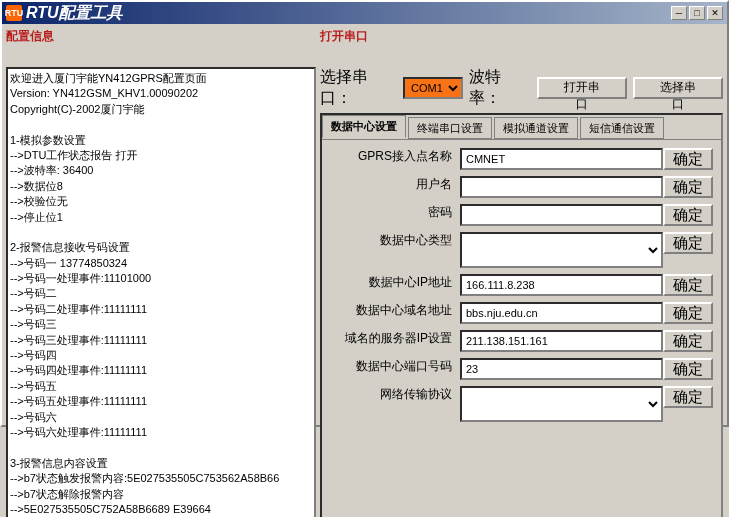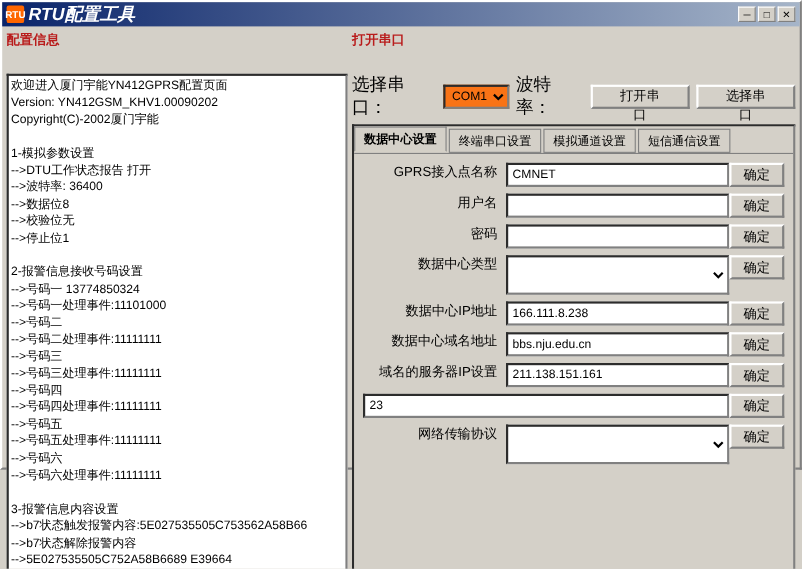--- a/index.html
+++ b/index.html
@@ -204,21 +204,21 @@
     }
     .confirm-btn {
       margin-left: 0;
       height: 22px;
       width: 50px;
       background: #d4d0c8;
       border: 2px solid #fff;
       border-right-color: #808080;
       border-bottom-color: #808080;
       cursor: pointer;
-      font-size: 12px;
+      font-size: 15px;
     }
   </style>
 </head>
 <body>
 
 <div class="window">
 
   <div class="title-bar">
     <div class="title-bar-left">
       <div class="title-icon">
@@ -323,20 +323,21 @@
               <span class="form-label">数据中心域名地址</span>
               <input class="form-input" type="text" value="bbs.nju.edu.cn" style="">
               <button class="confirm-btn">确定</button>
             </div>
             <div class="form-row">
               <span class="form-label">域名的服务器IP设置</span>
               <input class="form-input" type="text" value="211.138.151.161" style="">
               <button class="confirm-btn">确定</button>
             </div>
             <div class="form-row">
+              <span class="form-label">数据中心端口号码</span>
               <input class="form-input" type="text" value="23" style="">
               <button class="confirm-btn">确定</button>
             </div>
             <div class="form-row">
               <span class="form-label">网络传输协议</span>
               <select class="form-select"><option>TCP传输</option><option>UDP传输</option></select>
               <button class="confirm-btn">确定</button>
             </div>
           </div>
       </div>

